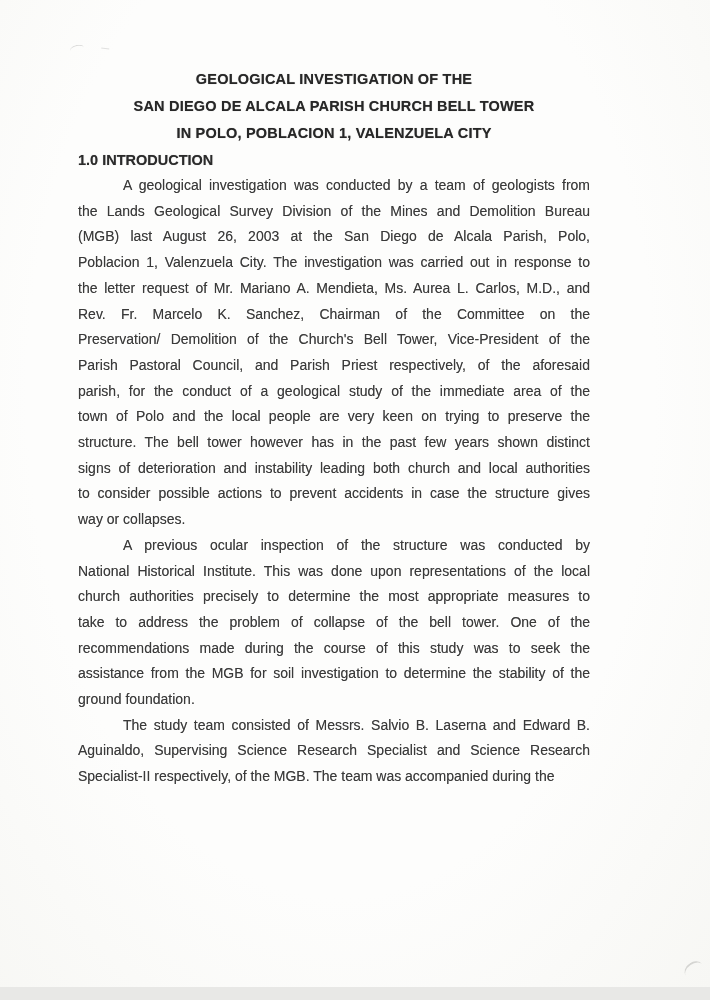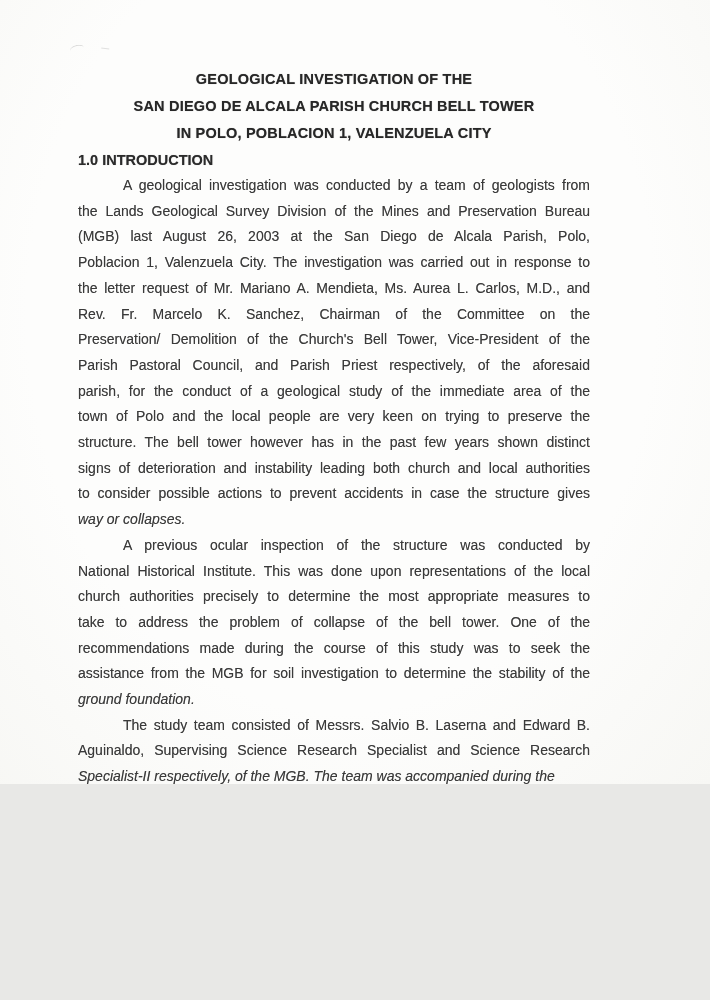--- a/index.html
+++ b/index.html
@@ -3,21 +3,21 @@
 <meta charset="utf-8">
 <style>
   html, body {
     margin: 0;
     padding: 0;
     background: #e8e8e6;
   }
   .page {
     position: relative;
     width: 710px;
-    height: 784px;
+    height: 987px;
     margin: 0 auto;
     background: radial-gradient(ellipse at 48% 40%, #fdfdfc 60%, #f7f7f4 100%);
     overflow: hidden;
     font-family: "Liberation Sans", "DejaVu Sans", sans-serif;
     color: #333333;
   }
   .content {
     position: absolute;
     left: 78px;
     top: 0;
@@ -52,21 +52,20 @@
     text-align-last: justify;
     white-space: normal;
     color: #3a3a3a;
     text-shadow: 0 0 0.6px rgba(55,55,55,0.5);
   }
   .line.first {
     text-indent: 45px;
   }
   .line.last {
     text-align-last: left;
-    font-style: italic;
   }
   
   .artifact-topleft {
     position: absolute;
     left: 70px;
     top: 45px;
     width: 14px;
     height: 7px;
     border-top: 1px solid rgba(150,150,150,0.35);
     border-radius: 60% 40% 0 0;
@@ -106,21 +105,21 @@
       <div class="title-line">GEOLOGICAL INVESTIGATION OF THE</div>
       <div class="title-line">SAN DIEGO DE ALCALA PARISH CHURCH BELL TOWER</div>
       <div class="title-line">IN POLO, POBLACION 1, VALENZUELA CITY</div>
     </div>
 
     <div class="section-heading">1.0 INTRODUCTION</div>
 
     <div class="body-text">
         <div class="paragraph">
           <div class="line first">A geological investigation was conducted by a team of geologists from</div>
-          <div class="line">the Lands Geological Survey Division of the Mines and Preservation Bureau</div>
+          <div class="line">the Lands Geological Survey Division of the Mines and Demolition Bureau</div>
           <div class="line">(MGB) last August 26, 2003 at the San Diego de Alcala Parish, Polo,</div>
           <div class="line">Poblacion 1, Valenzuela City. The investigation was carried out in response to</div>
           <div class="line">the letter request of Mr. Mariano A. Mendieta, Ms. Aurea L. Carlos, M.D., and</div>
           <div class="line">Rev. Fr. Marcelo K. Sanchez, Chairman of the Committee on the</div>
           <div class="line">Preservation/ Demolition of the Church's Bell Tower, Vice-President of the</div>
           <div class="line">Parish Pastoral Council, and Parish Priest respectively, of the aforesaid</div>
           <div class="line">parish, for the conduct of a geological study of the immediate area of the</div>
           <div class="line">town of Polo and the local people are very keen on trying to preserve the</div>
           <div class="line">structure.  The bell tower however has in the past few years shown distinct</div>
           <div class="line">signs of deterioration and instability leading both church and local authorities</div>

